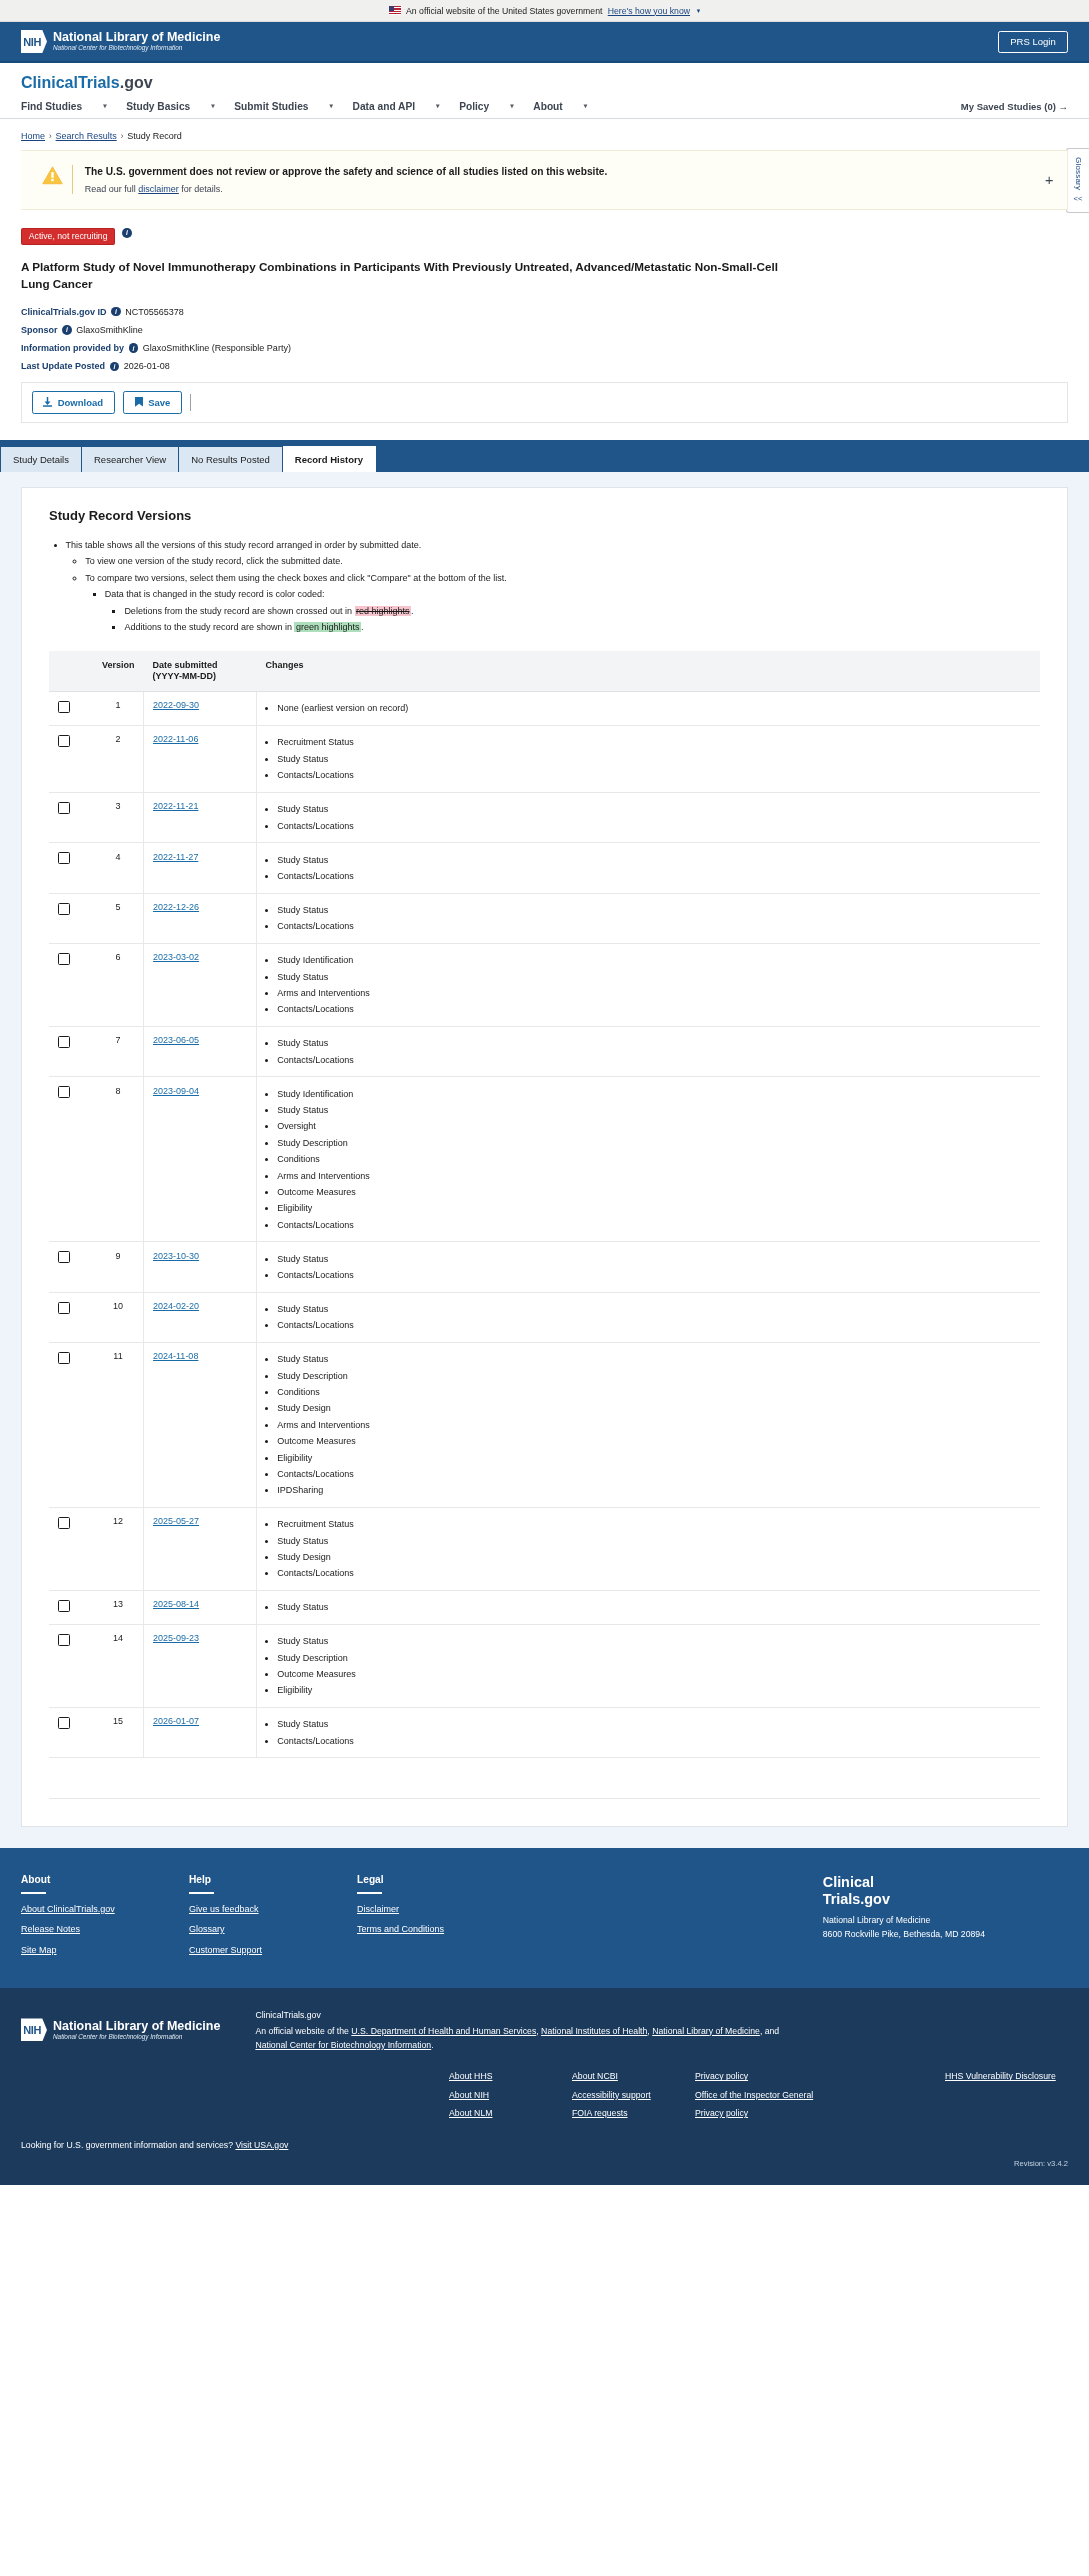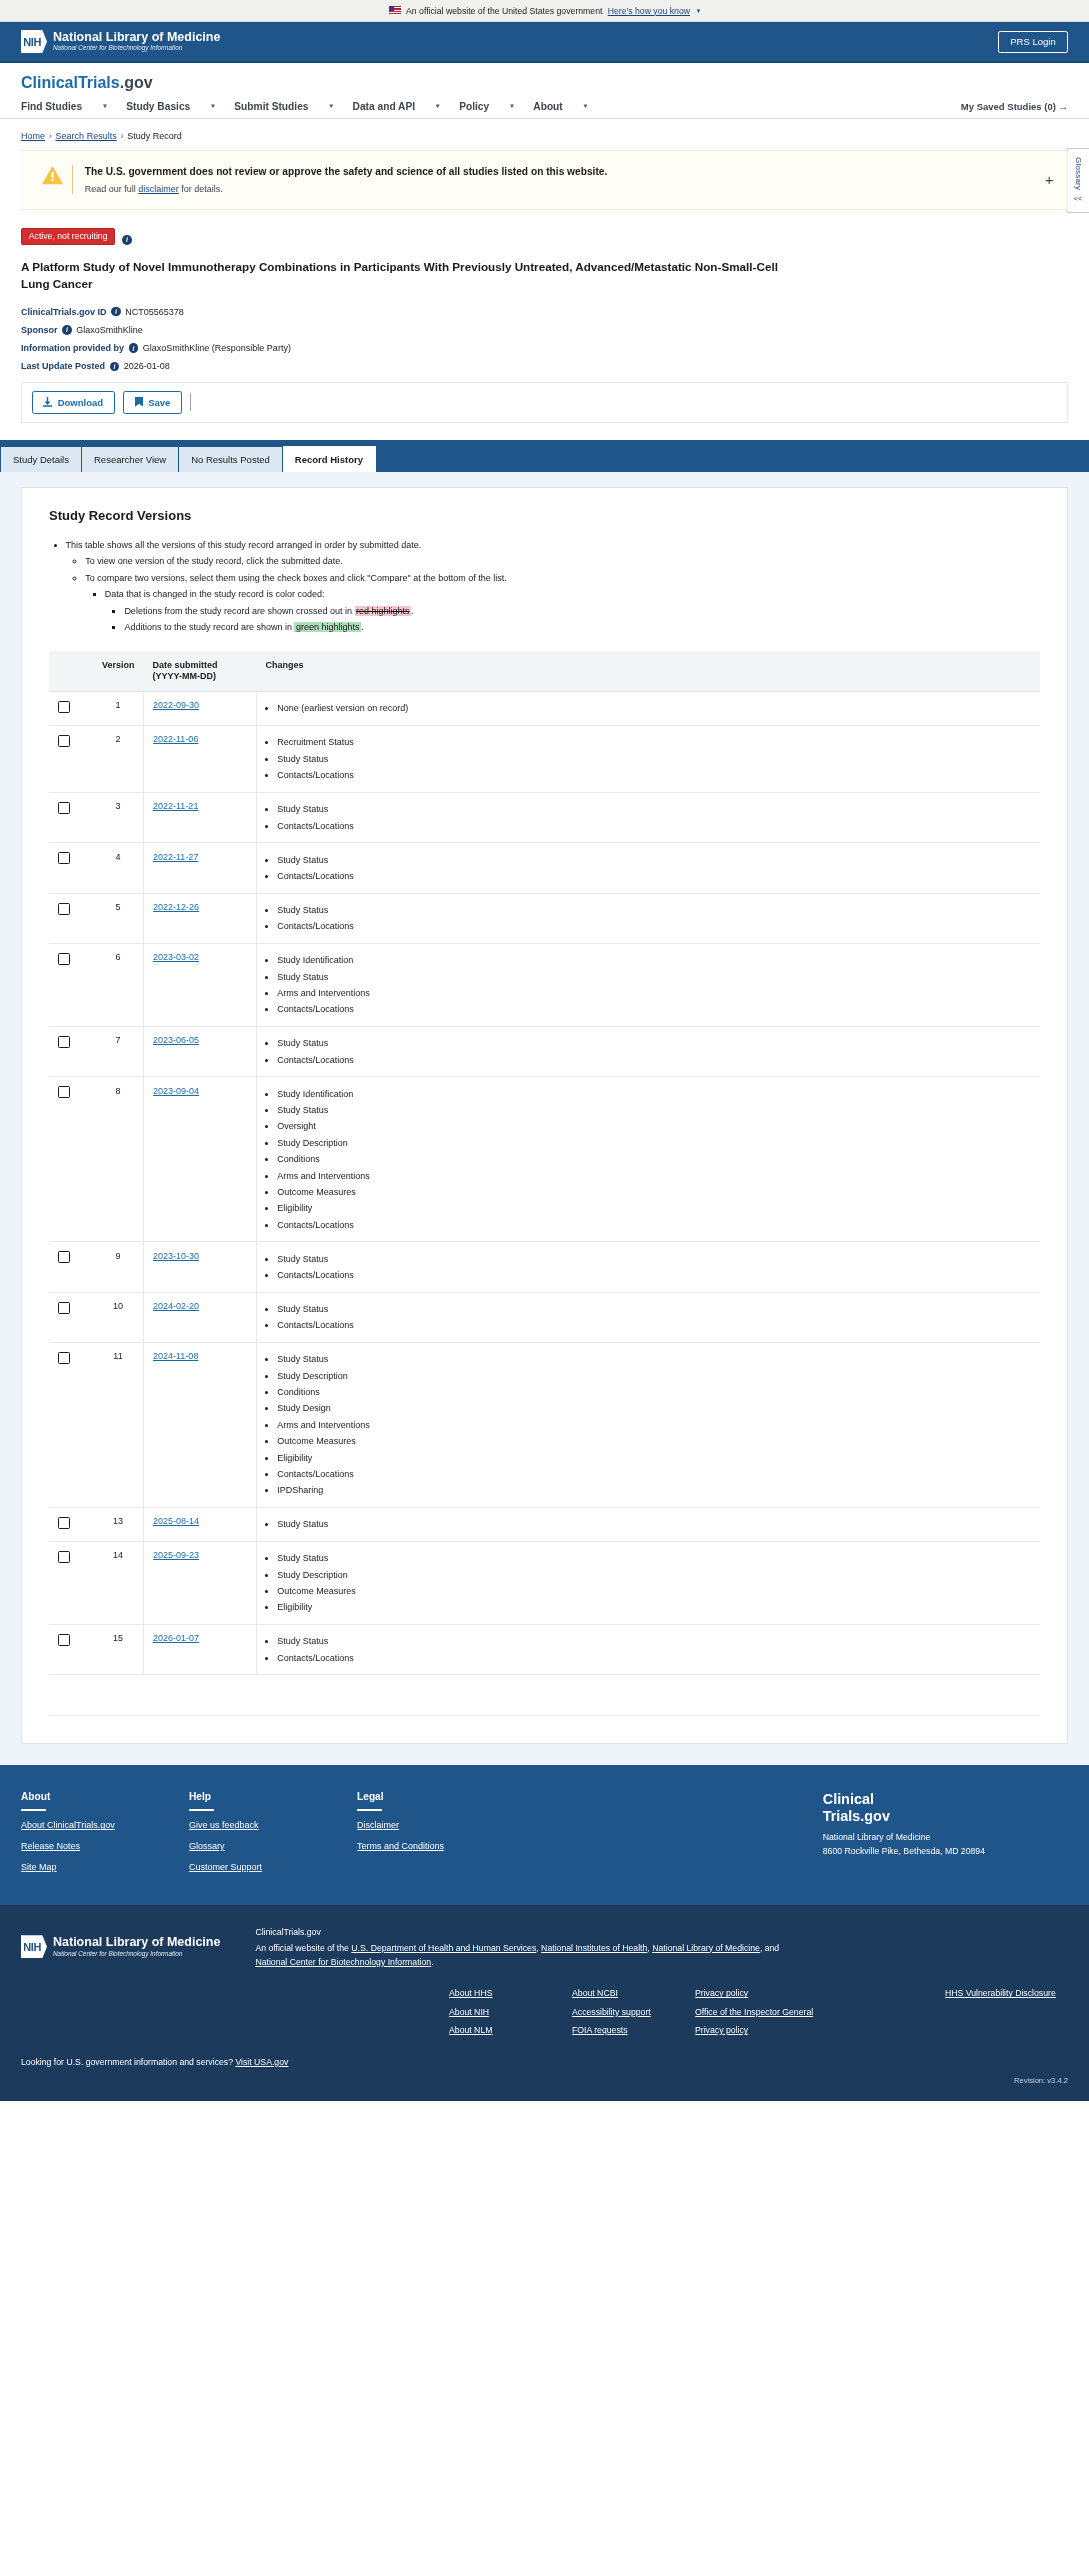--- a/index.html
+++ b/index.html
@@ -117,21 +117,21 @@
   .alert-title { font-size:10.2px; font-weight:bold; color:#1b1b1b; line-height:1.35; }
   .alert-sub { font-size:9px; color:#3d4551; margin-top:5.3px; }
   .alert-sub a { color:#1a4480; text-decoration:underline; cursor:pointer; }
   .alert-toggle {
     position:absolute; right:13.6px; top:50%; transform:translateY(-50%);
     font-size:14.4px; color:#3d4551; cursor:pointer; line-height:1;
   }
 
   
   .study-head { padding:18px 21px 0 21px; }
-  .status-row { display:flex; align-items:flex-end; gap:6.8px; }
+  .status-row { display:flex; align-items:flex-start; gap:6.8px; }
   .status-badge {
     background:#d42d2d; color:#ffffff; font-size:8.7px;
     padding:2.3px 6.8px; border-radius:1.5px; border:0.8px solid #b32121;
   }
   .info-dot {
     width:9.8px;height:9.8px;border-radius:50%;background:#1a3f6e;color:#fff;
     font-size:6.8px;font-weight:bold;display:inline-flex;align-items:center;justify-content:center;
     font-style:italic; cursor:pointer; flex:0 0 9.8px;
   }
   .study-title {
@@ -573,20 +573,35 @@
                 <li>Eligibility</li>
                 <li>Contacts/Locations</li>
                 <li>IPDSharing</li>
               </ul>
             </td>
           </tr>
           <tr>
             <td class="c-chk">
               <span class="chkbox"></span>
             </td>
+            <td class="c-ver">12</td>
+            <td class="c-date"><a>2025-05-27</a></td>
+            <td class="c-changes">
+              <ul>
+                <li>Recruitment Status</li>
+                <li>Study Status</li>
+                <li>Study Design</li>
+                <li>Contacts/Locations</li>
+              </ul>
+            </td>
+          </tr>
+          <tr>
+            <td class="c-chk">
+              <span class="chkbox"></span>
+            </td>
             <td class="c-ver">13</td>
             <td class="c-date"><a>2025-08-14</a></td>
             <td class="c-changes">
               <ul>
                 <li>Study Status</li>
               </ul>
             </td>
           </tr>
           <tr>
             <td class="c-chk">

